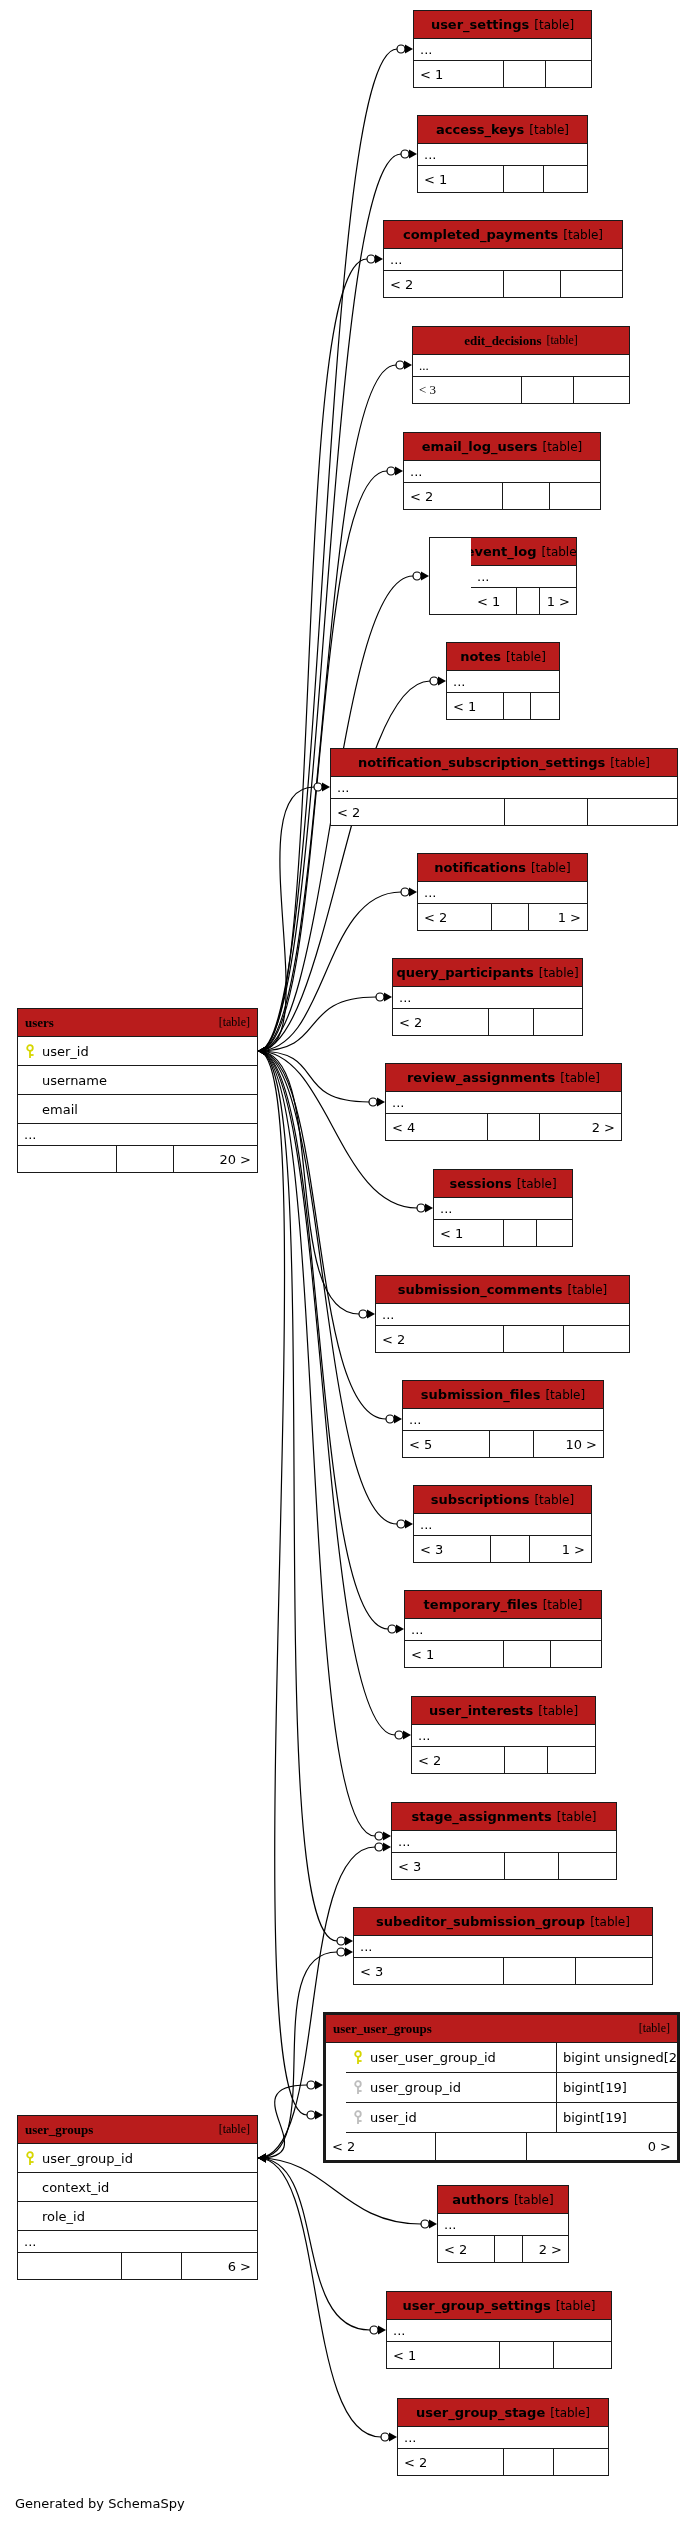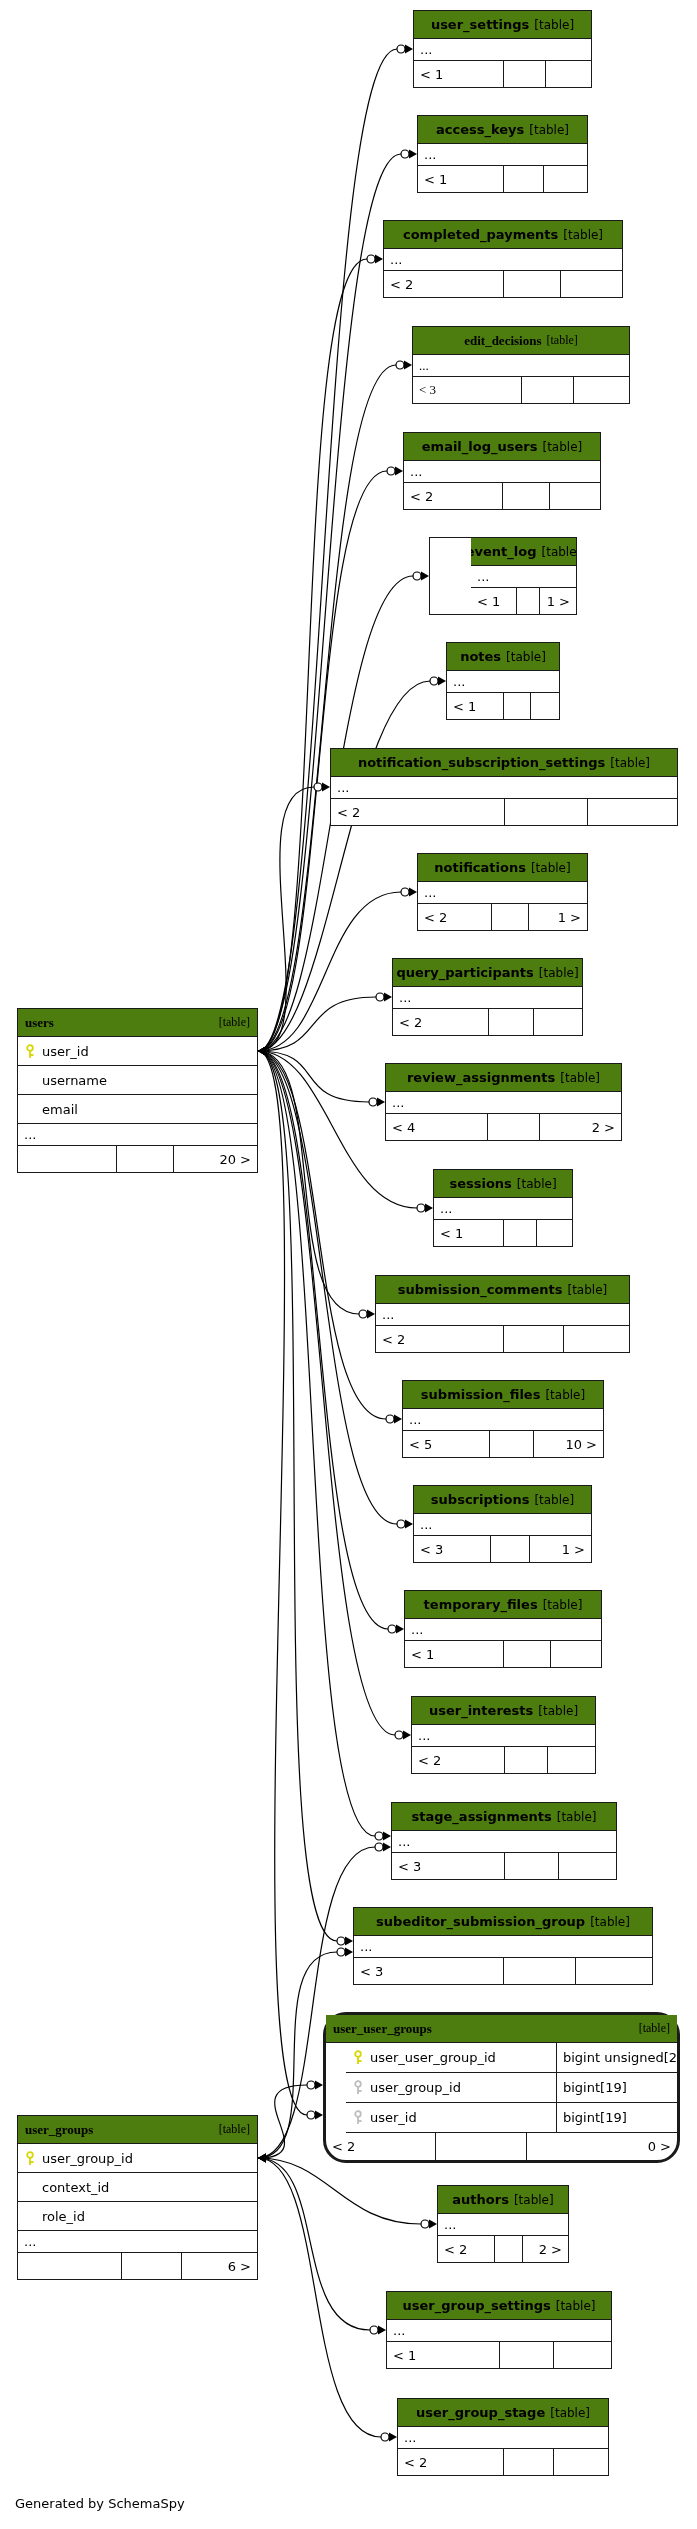--- a/index.html
+++ b/index.html
@@ -1,21 +1,21 @@
 <!DOCTYPE html>
 <html><head>
 <meta charset="utf-8">
 <style>
   html,body{margin:0;padding:0;background:#fff;}
   #canvas{position:relative;width:697px;height:2529px;background:#fff;
           font-family:"DejaVu Sans",sans-serif;overflow:hidden;}
   #edges{position:absolute;left:0;top:0;}
   .tbl{position:absolute;background:#fff;border:1.5px solid #1a1a1a;box-sizing:border-box;}
   .tbl.hl{border-width:3px;}
-  .hd{height:28px;background:#4d7c0f;border-bottom:1.5px solid #1a1a1a;display:flex;
+  .hd{height:28px;background:#b91c1c;border-bottom:1.5px solid #1a1a1a;display:flex;
       align-items:center;box-sizing:border-box;padding:0 7px;white-space:nowrap;overflow:hidden;}
   .hd.center{justify-content:center;gap:5px;}
   .hd.split{justify-content:space-between;font-family:Liberation Serif, serif;}
   .nm{font-weight:bold;font-size:13px;color:#000;}
   .tg{font-size:12px;color:#000;}
   .row{height:29px;display:flex;align-items:center;border-bottom:1.5px solid #1a1a1a;
        box-sizing:border-box;padding:0 7px;gap:7px;font-size:13px;white-space:nowrap;overflow:hidden;}
   .tbl.hl .row{height:30px;padding:0;gap:8px;margin-left:20px;}
   .keyspace{width:10px;display:inline-flex;flex:0 0 auto;}
   .tname{flex:0 0 auto;display:flex;align-items:center;gap:7px;padding:0 7px;height:100%;
@@ -364,21 +364,21 @@
           <span class="nm">subeditor_submission_group</span>
           <span class="tg">[table]</span>
         </div>
         <div class="dots">...</div>
         <div class="ftr">
           <div class="fc c1" style="width: 50%;">&lt; 3</div>
           <div class="fc c2" style="width: 24%;"></div>
           <div class="fc c3" style="width: 26%;"></div>
         </div>
       </div>
-      <div class="tbl hl" style="left: 323px; top: 2012px; width: 357px; border-radius: 23px;">
+      <div class="tbl hl" style="left: 323px; top: 2012px; width: 357px;">
         <div class="hd split">
           <span class="nm">user_user_groups</span>
           <span class="tg">[table]</span>
         </div>
         <div class="row">
           <div class="tname" style="width: 202px;">
             <svg width="10" height="15" viewBox="0 0 10 15">
               <circle cx="5" cy="4" r="2.8" fill="none" stroke="#d6d600" stroke-width="1.8"></circle>
               <line x1="5" y1="6.8" x2="5" y2="14" stroke="#d6d600" stroke-width="1.8"></line>
               <line x1="5" y1="11" x2="8.6" y2="11" stroke="#d6d600" stroke-width="1.8"></line>

